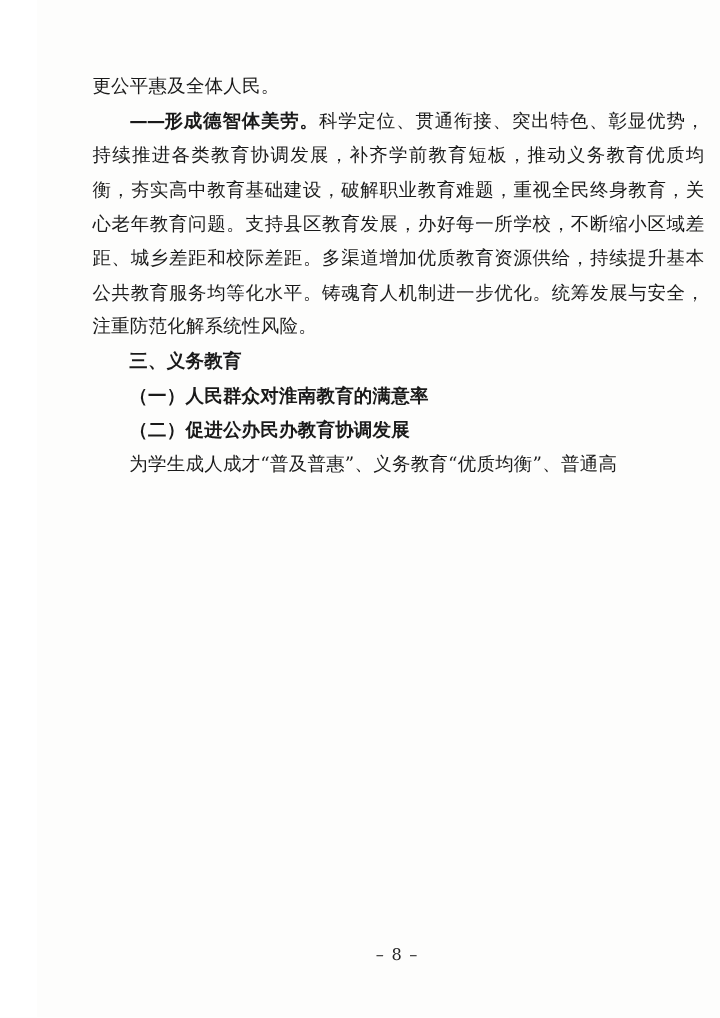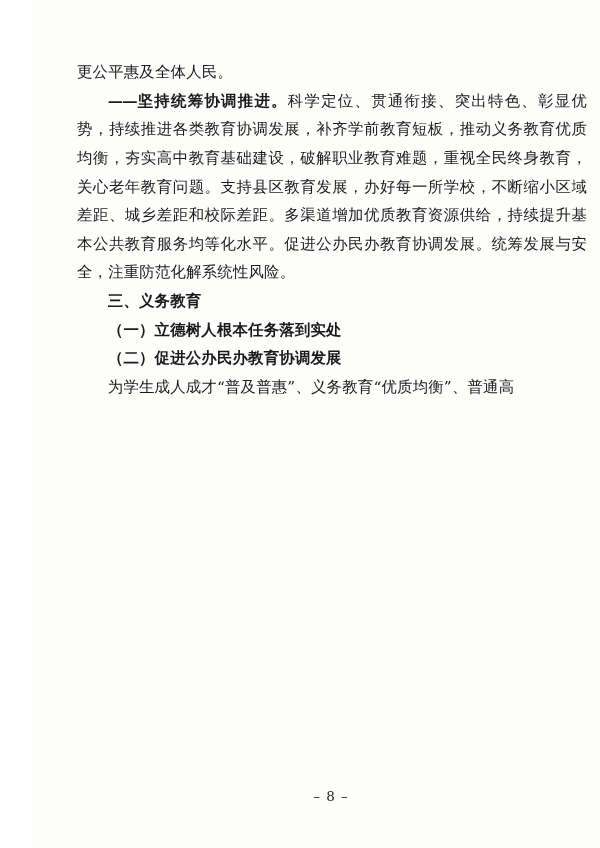--- a/index.html
+++ b/index.html
@@ -67,26 +67,26 @@
   }
 </style>
 </head>
 <body>
 
 <div class="page">
   <div class="doc-body">
 
     <p class="noindent">更公平惠及全体人民。</p>
 
-    <p class="para"><span class="dash-run">——</span><span class="bold-run">坚持统筹协调推进。</span><span>科学定位、贯通衔接、突出特色、彰显优势，持续推进各类教育协调发展，补齐学前教育短板，推动义务教育优质均衡，夯实高中教育基础建设，破解职业教育难题，重视全民终身教育，关心老年教育问题。支持县区教育发展，办好每一所学校，不断缩小区域差距、城乡差距和校际差距。多渠道增加优质教育资源供给，持续提升基本公共教育服务均等化水平。促进公办民办教育协调发展。统筹发展与安全，注重防范化解系统性风险。</span></p>
+    <p class="para"><span class="dash-run">——</span><span class="bold-run">形成德智体美劳。</span><span>科学定位、贯通衔接、突出特色、彰显优势，持续推进各类教育协调发展，补齐学前教育短板，推动义务教育优质均衡，夯实高中教育基础建设，破解职业教育难题，重视全民终身教育，关心老年教育问题。支持县区教育发展，办好每一所学校，不断缩小区域差距、城乡差距和校际差距。多渠道增加优质教育资源供给，持续提升基本公共教育服务均等化水平。铸魂育人机制进一步优化。统筹发展与安全，注重防范化解系统性风险。</span></p>
 
     <p class="heading">三、义务教育</p>
 
 
-    <p class="subheading">（一）立德树人根本任务落到实处</p>
+    <p class="subheading">（一）人民群众对淮南教育的满意率</p>
 
 
     <p class="subheading">（二）促进公办民办教育协调发展</p>
 
     <p class="para">为学生成人成才“普及普惠”、义务教育“优质均衡”、普通高</p>
 
   </div>
 
   <div class="footer">– 8 –</div>
 </div>

